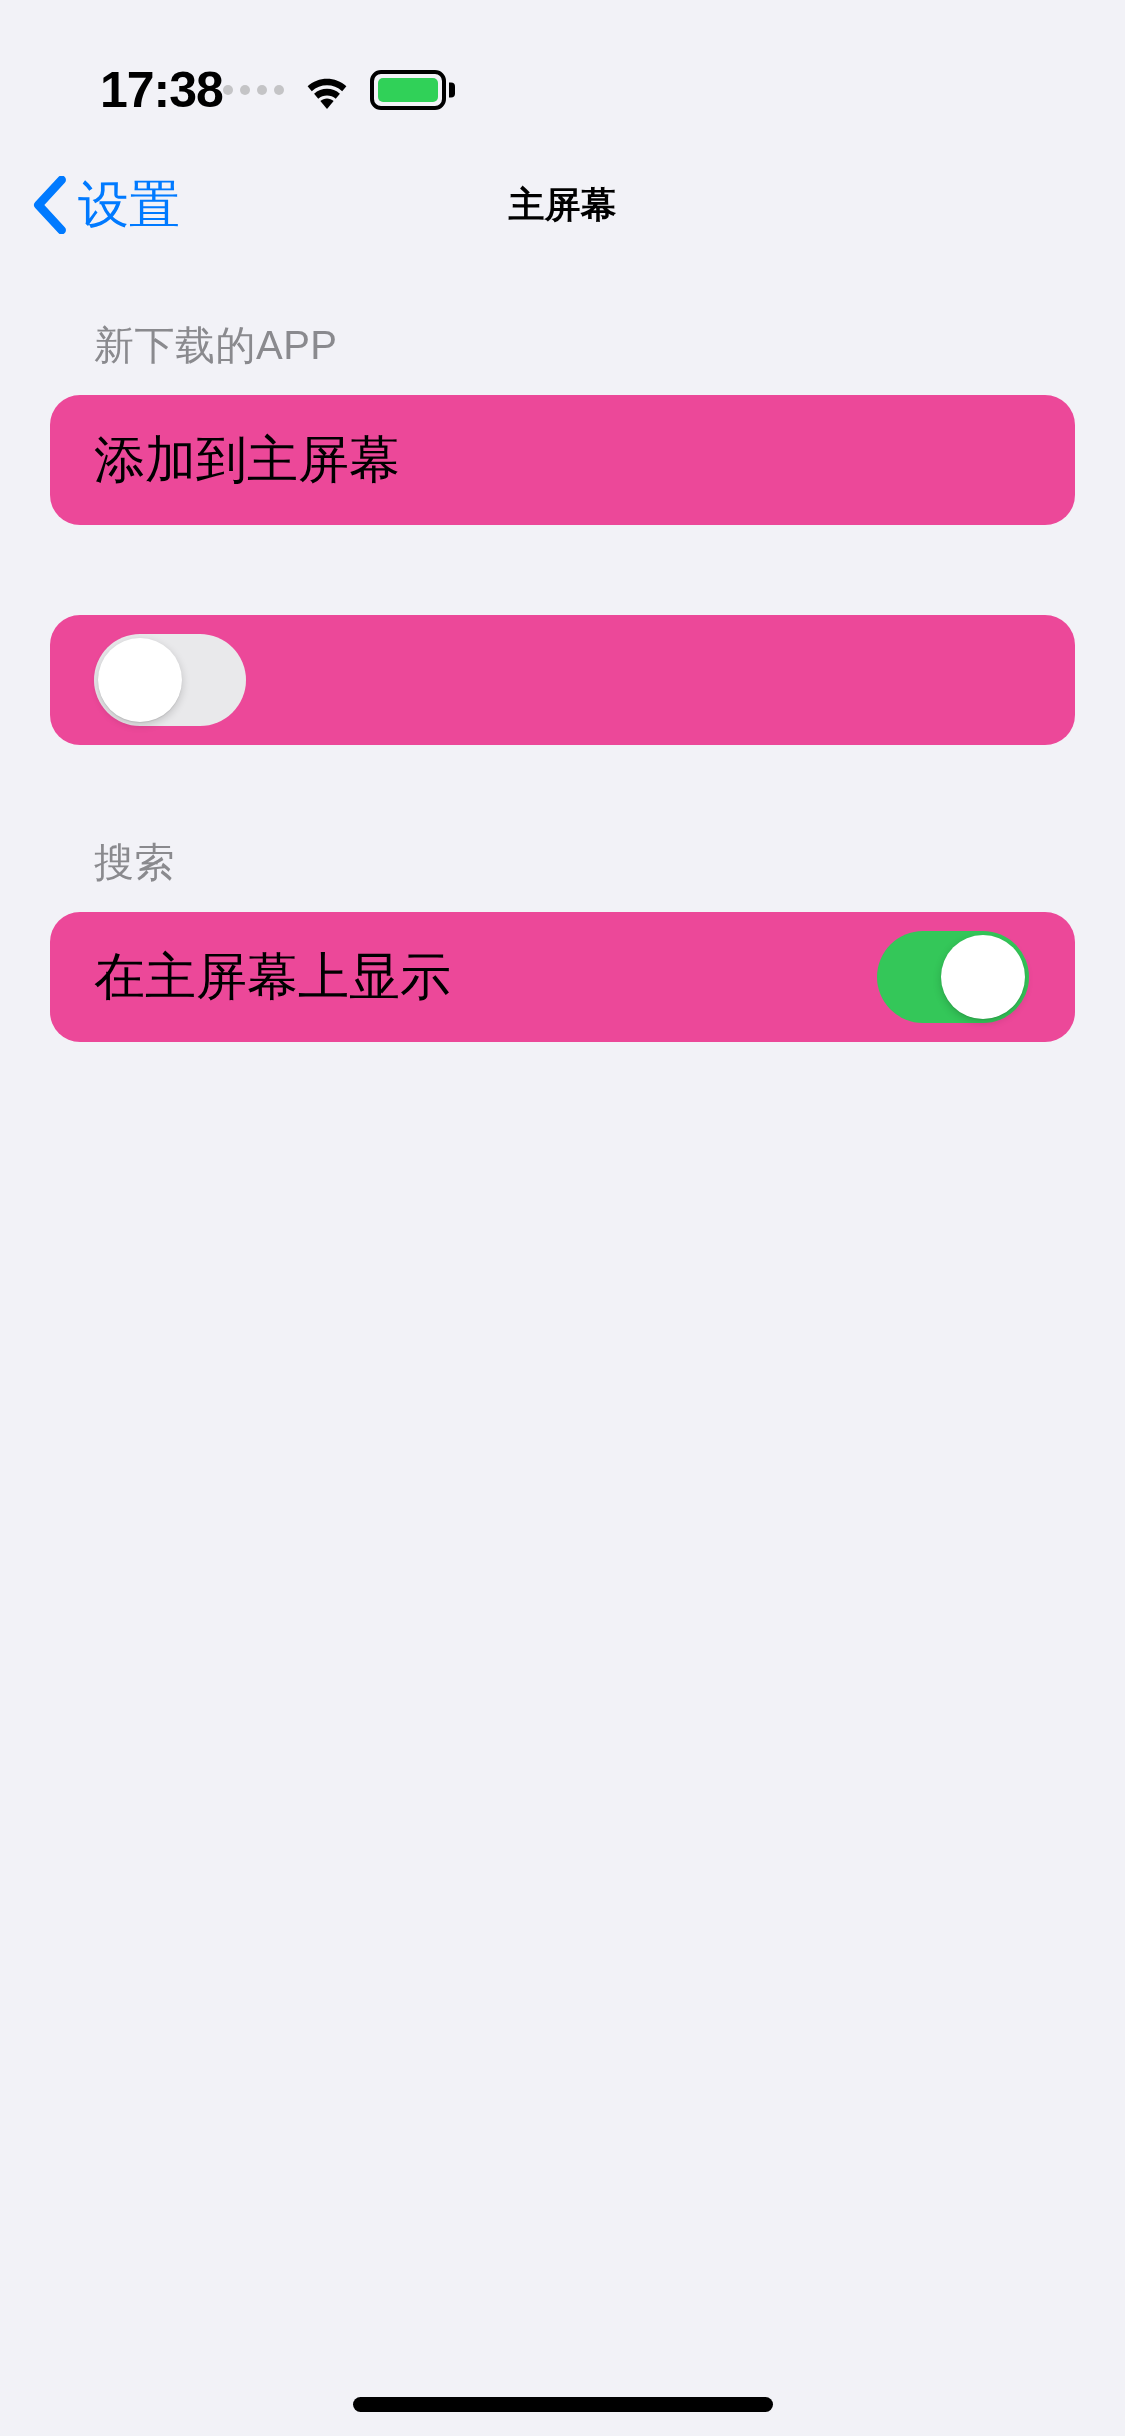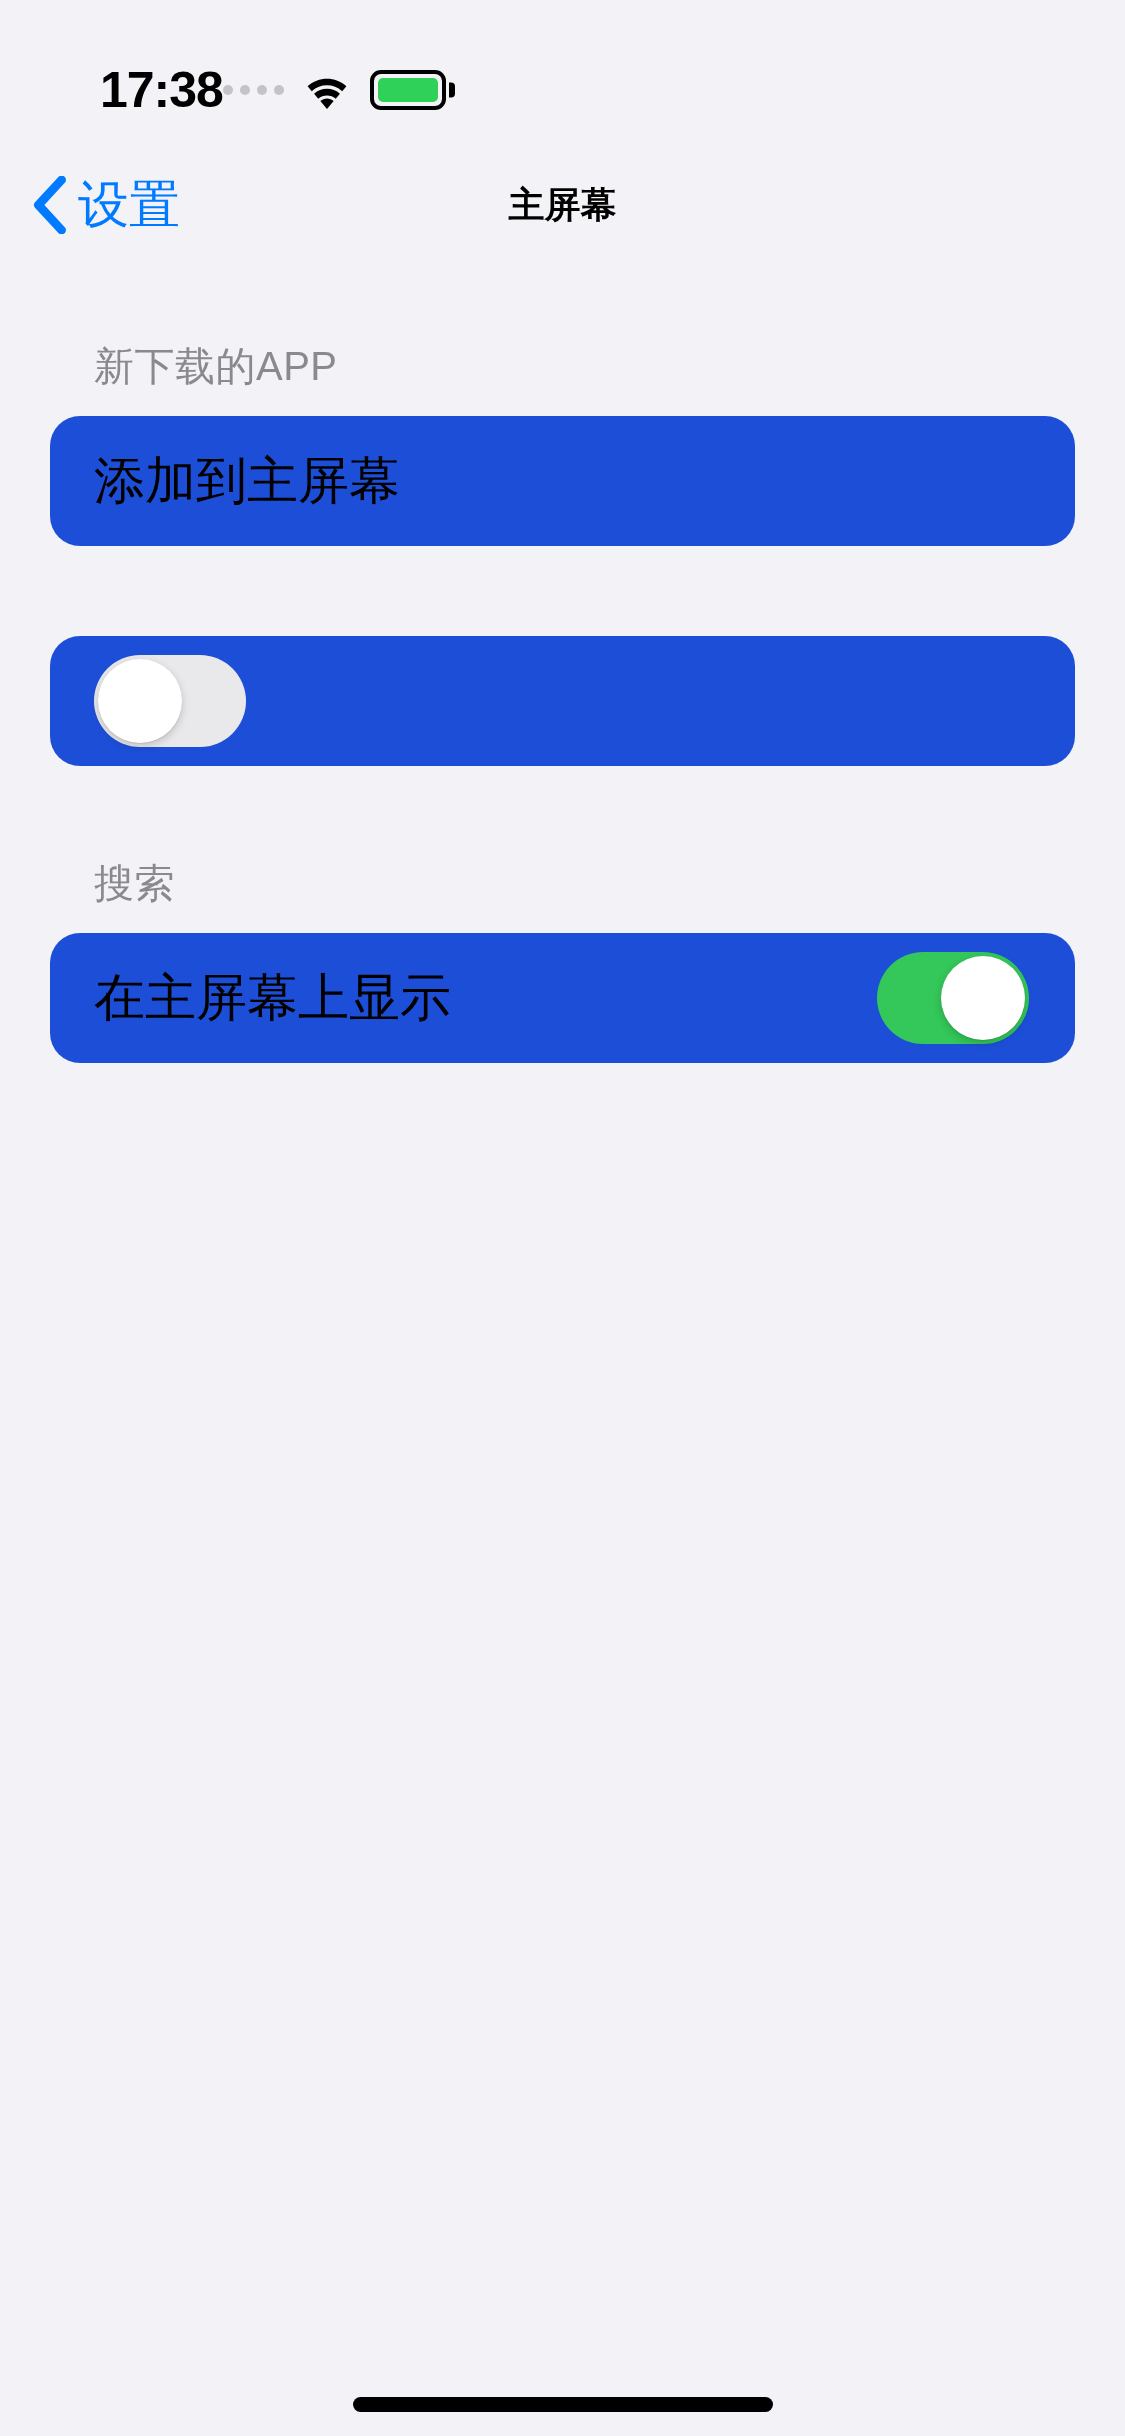--- a/index.html
+++ b/index.html
@@ -110,30 +110,30 @@
       color: #000;
     }
     
     .content {
       padding: 0 50px;
     }
     .section {
       margin-top: 90px;
     }
     .section:first-child {
-      margin-top: 69px;
+      margin-top: 48px;
     }
     .section-header {
       font-size: 40px;
       color: #8a8a8e;
       padding: 0 44px 22px 44px;
       letter-spacing: 0.5px;
     }
     .list {
-      background: #1d4ed8;
+      background: #ec4899;
       border-radius: 30px;
       overflow: hidden;
     }
     .cell {
       display: flex;
       align-items: center;
       justify-content: space-between;
       min-height: 130px;
       padding: 0 46px 0 44px;
       position: relative;

